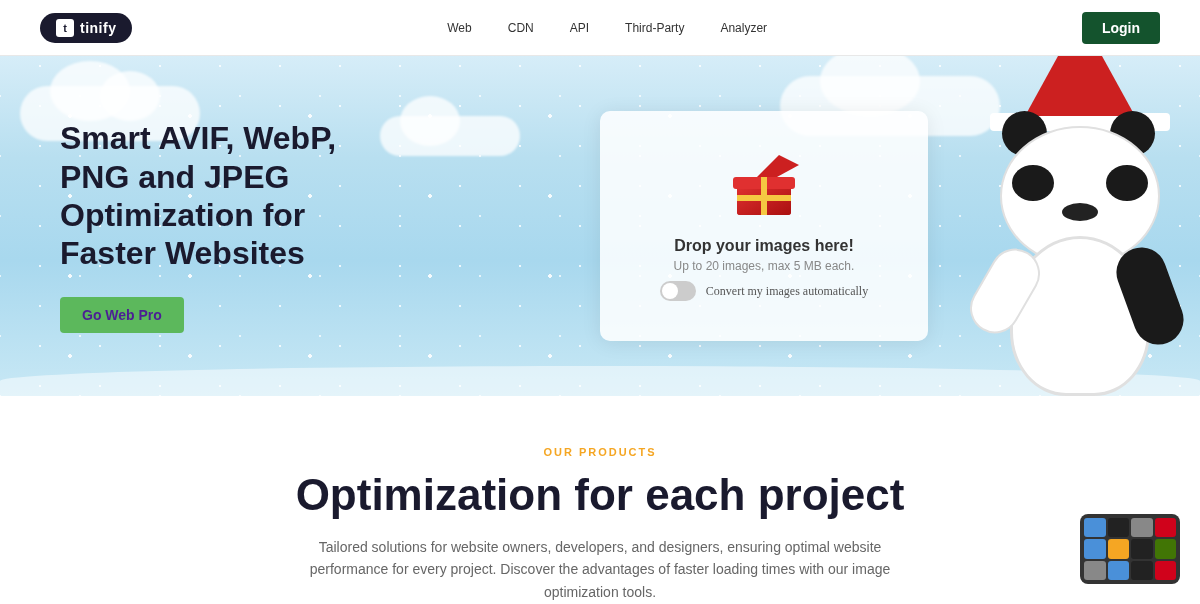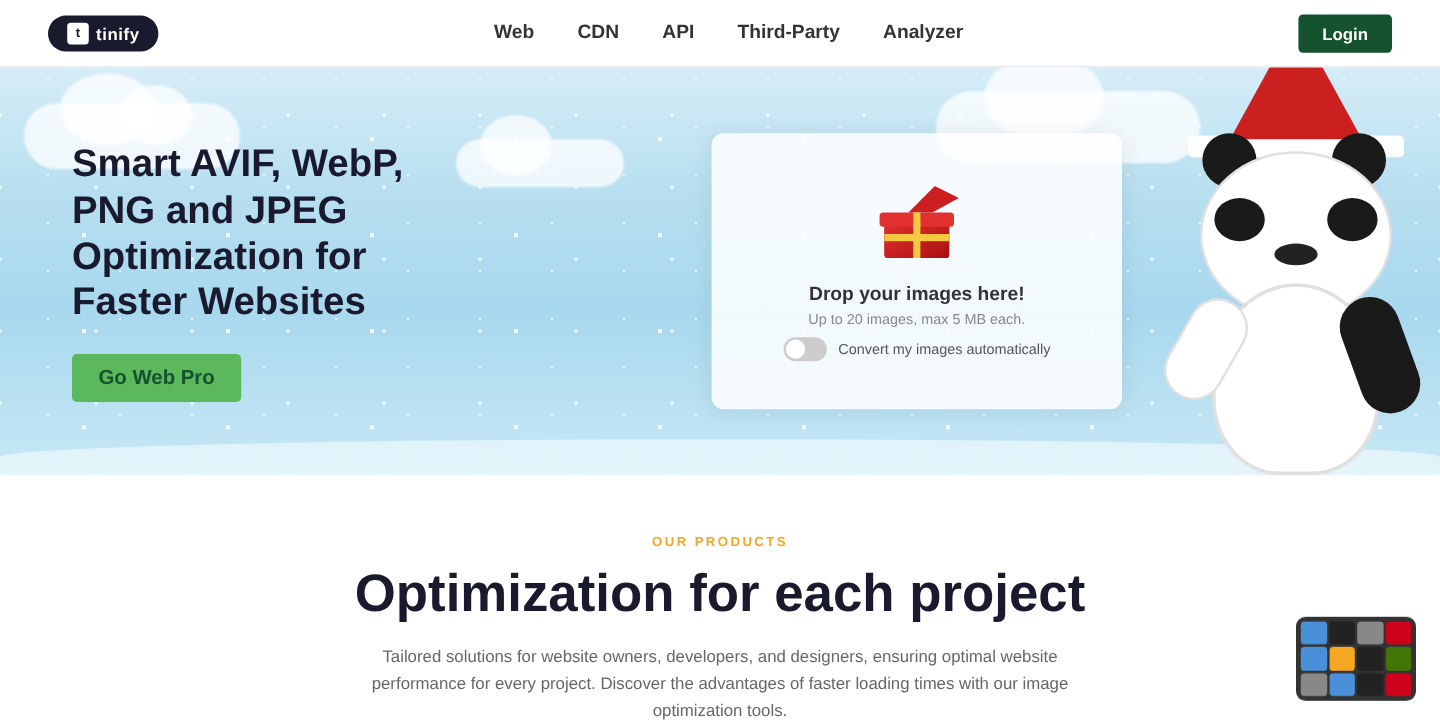--- a/index.html
+++ b/index.html
@@ -16,21 +16,21 @@
       display: flex; align-items: center; gap: 6px; cursor: pointer;
     }
     .logo-pill .logo-box {
       width: 18px; height: 18px; background: #fff; border-radius: 3px;
       display: flex; align-items: center; justify-content: center;
     }
     .logo-pill .logo-box span { font-size: 11px; font-weight: 900; color: #1a1a2e; }
     .logo-pill .logo-text { color: #fff; font-size: 14px; font-weight: 600; letter-spacing: 0.5px; }
     .nav-links { display: flex; gap: 36px; }
     .nav-links a {
-      text-decoration: none; color: #333; font-size: 16px; font-weight: 700;
+      text-decoration: none; color: #333; font-size: 12px; font-weight: 400;
       cursor: pointer;
     }
     .login-btn {
       background: #14532d; color: #fff; border: none; padding: 8px 20px;
       border-radius: 4px; font-size: 14px; font-weight: 600; cursor: pointer;
     }
 
     
     .hero {
       position: relative;
@@ -78,23 +78,23 @@
       display: flex; align-items: center;
       height: 100%; padding: 1px 60px;
       position: relative; z-index: 2; gap: 48px;
     }
     .hero-text { width: 280px; flex-shrink: 0; }
     .hero-text h1 {
       font-size: 32px; font-weight: 700; line-height: 1.2;
       color: #1a1a2e; margin-bottom: 24px;
     }
     .go-web-btn {
-      background: #5cb85c; color: #14532d; border: none;
+      background: #5cb85c; color: #4c1d95; border: none;
       padding: 10px 22px; border-radius: 4px;
-      font-size: 17px; font-weight: 600; cursor: pointer;
+      font-size: 14px; font-weight: 600; cursor: pointer;
     }
 
     
     .upload-area {
       flex: 1; display: flex; justify-content: center; align-items: center;
       padding: 0 40px;
     }
     .upload-box {
       background: rgba(255,255,255,0.85); border-radius: 10px;
       padding: 40px 60px; text-align: center;
@@ -106,20 +106,21 @@
       width: 70px; height: 70px; margin: 0 auto 16px;
       position: relative;
     }
 
     .upload-title { font-size: 16px; font-weight: 600; color: #333; margin-bottom: 4px; }
     .upload-subtitle { font-size: 12px; color: #888; margin-bottom: 8px; }
 
     .convert-toggle {
       display: flex; align-items: center; gap: 10px;
       justify-content: flex-start;
+      font-family: Liberation Serif, serif;
     }
     .toggle-switch {
       width: 36px; height: 20px; background: #ccc; border-radius: 10px;
       position: relative; cursor: pointer;
     }
     .toggle-switch::after {
       content: ''; position: absolute; width: 16px; height: 16px;
       background: #fff; border-radius: 50%; top: 2px; left: 2px;
       transition: 0.2s;
     }

